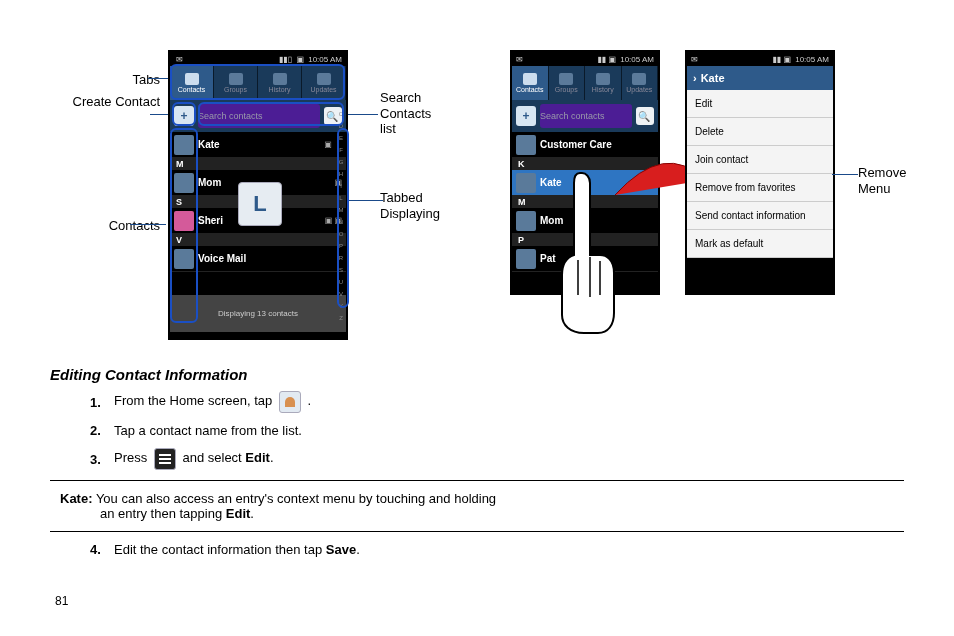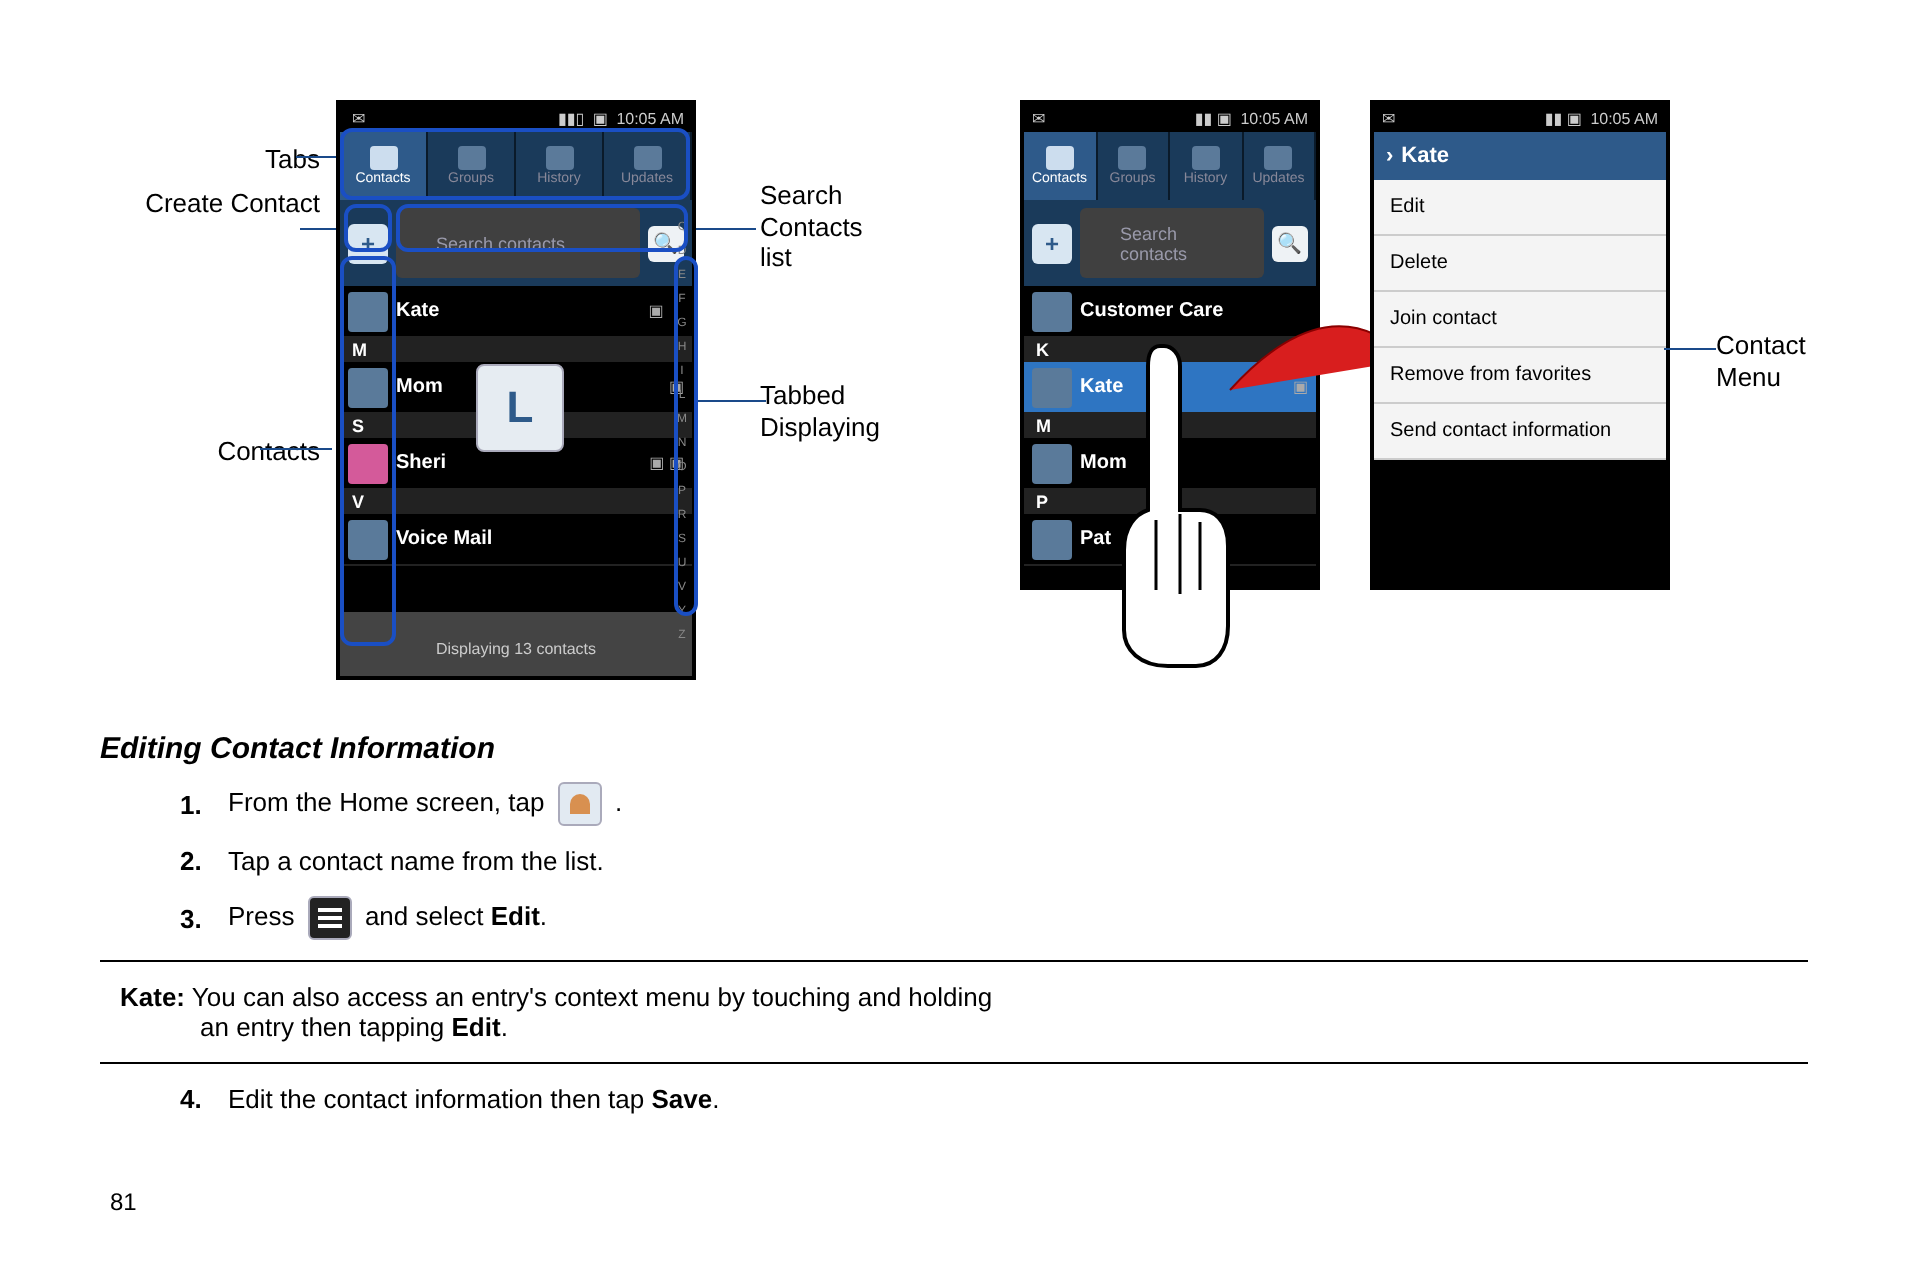--- a/index.html
+++ b/index.html
@@ -17,21 +17,21 @@
   .status .icons span { margin-left: 2px; }
 
   .tabs { display: flex; background: #1a3a5a; height: 34px; }
   .tab { flex: 1; display: flex; flex-direction: column; align-items: center; justify-content: center; font-size: 7px; color: #889; border-right: 1px solid #0a1a2a; }
   .tab.active { background: #2e5a8a; color: #fff; }
   .tab .ticon { width: 14px; height: 12px; background: #5b7a9a; border-radius: 2px; margin-bottom: 1px; }
   .tab.active .ticon { background: #cde; }
 
   .searchbar { display: flex; align-items: center; background: #1a3a5a; padding: 4px; gap: 4px; }
   .addbtn { width: 20px; height: 20px; background: #d8e6f2; border-radius: 3px; display: flex; align-items: center; justify-content: center; color: #2e5a8a; font-weight: bold; font-size: 12px; }
-  .sfield { flex: 1; background: #404040; border-radius: 3px; height: 35px; display: flex; align-items: center; padding: 0 20px; color: #99a; font-size: 9px; gap: 4px; }
+  .sfield { flex: 1; background: #4c1d95; border-radius: 3px; height: 24px; display: flex; align-items: center; padding: 0 0; color: #99a; font-size: 9px; gap: 4px; }
   .mag { width: 18px; height: 18px; background: #eef2f5; border-radius: 3px; display: flex; align-items: center; justify-content: center; color: #333; font-size: 10px; }
 
   .clist { background: #000; flex: 1; position: relative; }
   .section-h { background: #222; color: #fff; font-weight: bold; padding: 1px 6px; font-size: 9px; }
   .crow { display: flex; align-items: center; height: 26px; padding: 0 4px; gap: 4px; border-bottom: 1px solid #222; color: #fff; font-size: 10px; }
   .crow.selected { background: #2e75c2; }
   .avatar { width: 20px; height: 20px; background: #5a7a9a; border-radius: 2px; flex-shrink: 0; }
   .avatar.pink { background: #d45a9a; }
   .cname { flex: 1; font-weight: bold; }
   .cicons { font-size: 8px; color: #aaa; }
@@ -265,24 +265,25 @@
       </div>
       <div class="ctx-header">
           <span>›</span> 
           <span>Kate</span>
         </div>
       <div class="ctx-item">Edit</div>
       <div class="ctx-item">Delete</div>
       <div class="ctx-item">Join contact</div>
       <div class="ctx-item">Remove from favorites</div>
       <div class="ctx-item">Send contact information</div>
+      <div class="ctx-item">Mark as default</div>
     </div>
 
     <div class="callout" style="left:348px; top:115px;">
-      <div>Contact</div>
+      <div>Remove</div>
       <div>Menu</div>
     </div>
     <div class="cline" style="left:322px; top:124px; width:26px;"></div>
 
     <div style="height:300px;"></div>
   </div>
 </div>
 
 <div class="heading">Editing Contact Information</div>
 <ol class="steps">

